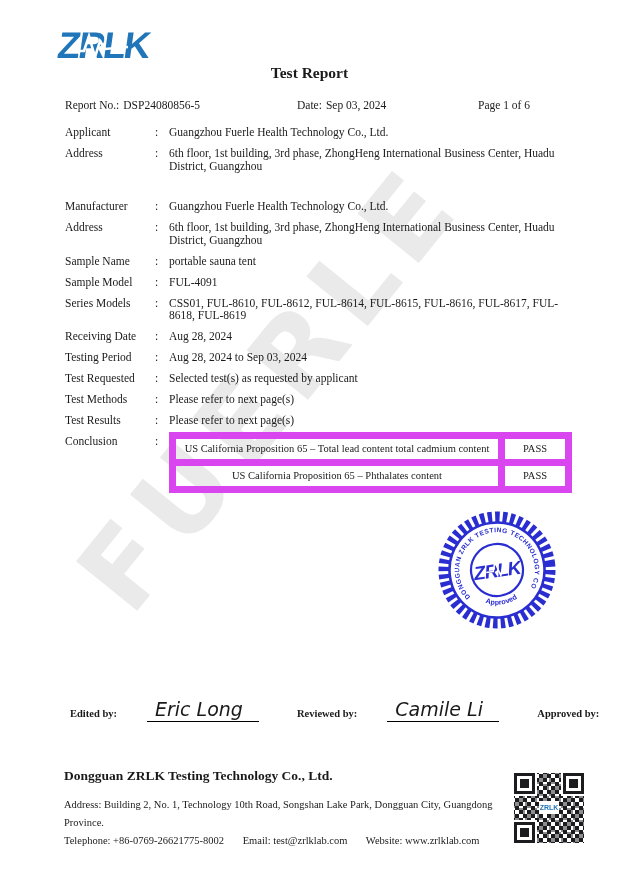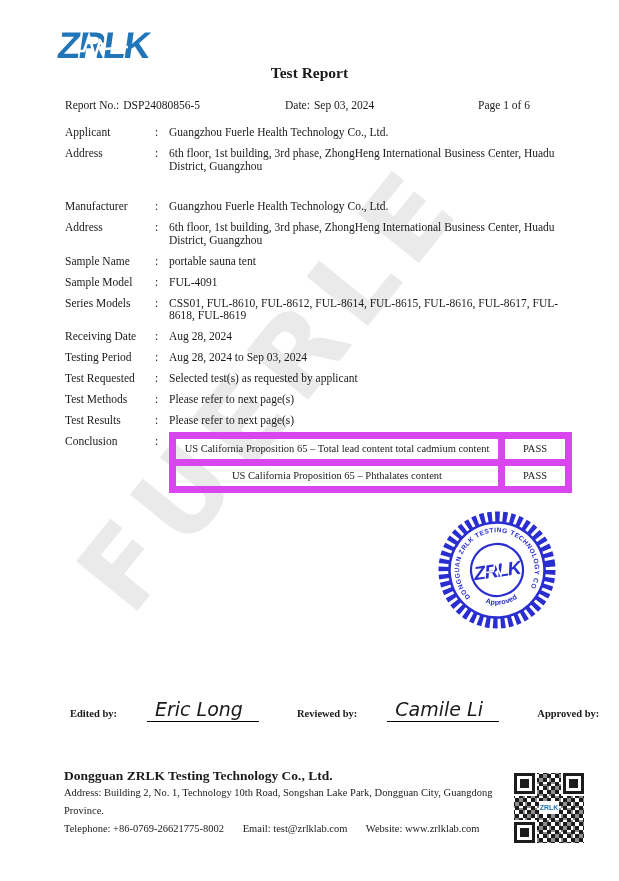--- a/index.html
+++ b/index.html
@@ -21,21 +21,21 @@
     display:inline-block;font-family:"Liberation Sans","DejaVu Sans",sans-serif;
     font-size:37px;font-weight:bold;letter-spacing:-2px;color:#2176ba;
     transform:skewX(-8deg);line-height:44px;
   }
   .brand-pulse{position:absolute;left:12px;top:8px;z-index:3;}
   .doc-title{
     position:absolute;left:0;top:64px;width:100%;text-align:center;
     font-size:15.5px;font-weight:bold;z-index:1;
   }
   .meta{position:absolute;top:99px;font-size:11.5px;z-index:1;}
-  .meta-report{left:65px;} .meta-date{left:285px;text-align:center;} .meta-page{left:478px;}
+  .meta-report{left:65px;} .meta-date{left:297px;text-align:center;} .meta-page{left:478px;}
   .meta .lbl{margin-right:4px;}
   
   .fields{position:absolute;left:65px;top:126px;width:507px;z-index:1;}
   .frow{display:flex;align-items:flex-start;font-size:11.5px;line-height:12.5px;margin-bottom:8.5px;}
   .frow.gap-before{margin-top:28px;}
   .flabel{width:90px;flex:0 0 90px;}
   .fcolon{width:14px;flex:0 0 14px;}
   .fvalue{flex:1;}
   
   .ctable{border-collapse:collapse;width:100%;margin-top:-3px;}
@@ -55,21 +55,21 @@
   .sig-label{font-size:10.5px;font-weight:bold;white-space:nowrap;padding-bottom:3px;}
   .sig-name{
     display:inline-block;min-width:96px;text-align:left;
     border-bottom:1.8px solid #000;padding:0 8px 1px;margin:0 14px 0 6px;
     font-family:"DejaVu Sans","Liberation Sans",cursive;
     font-style:italic;font-size:19px;line-height:22px;white-space:nowrap;
   }
   .sig-name:last-child{margin-right:0;}
   
   .footer{position:absolute;left:64px;top:768px;width:445px;z-index:1;}
-  .footer-company{font-size:13.5px;font-weight:bold;margin-bottom:0;}
+  .footer-company{font-size:13.5px;font-weight:bold;margin-bottom:12px;}
   .footer-line{font-size:10.5px;line-height:18px;}
   .footer-line span{margin-right:16px;}
   .qr{position:absolute;left:507px;top:766px;width:84px;height:84px;z-index:1;}
 </style>
 </head>
 <body>
 
 <div class="page">
 
   <div class="watermark">FUERLE</div>

